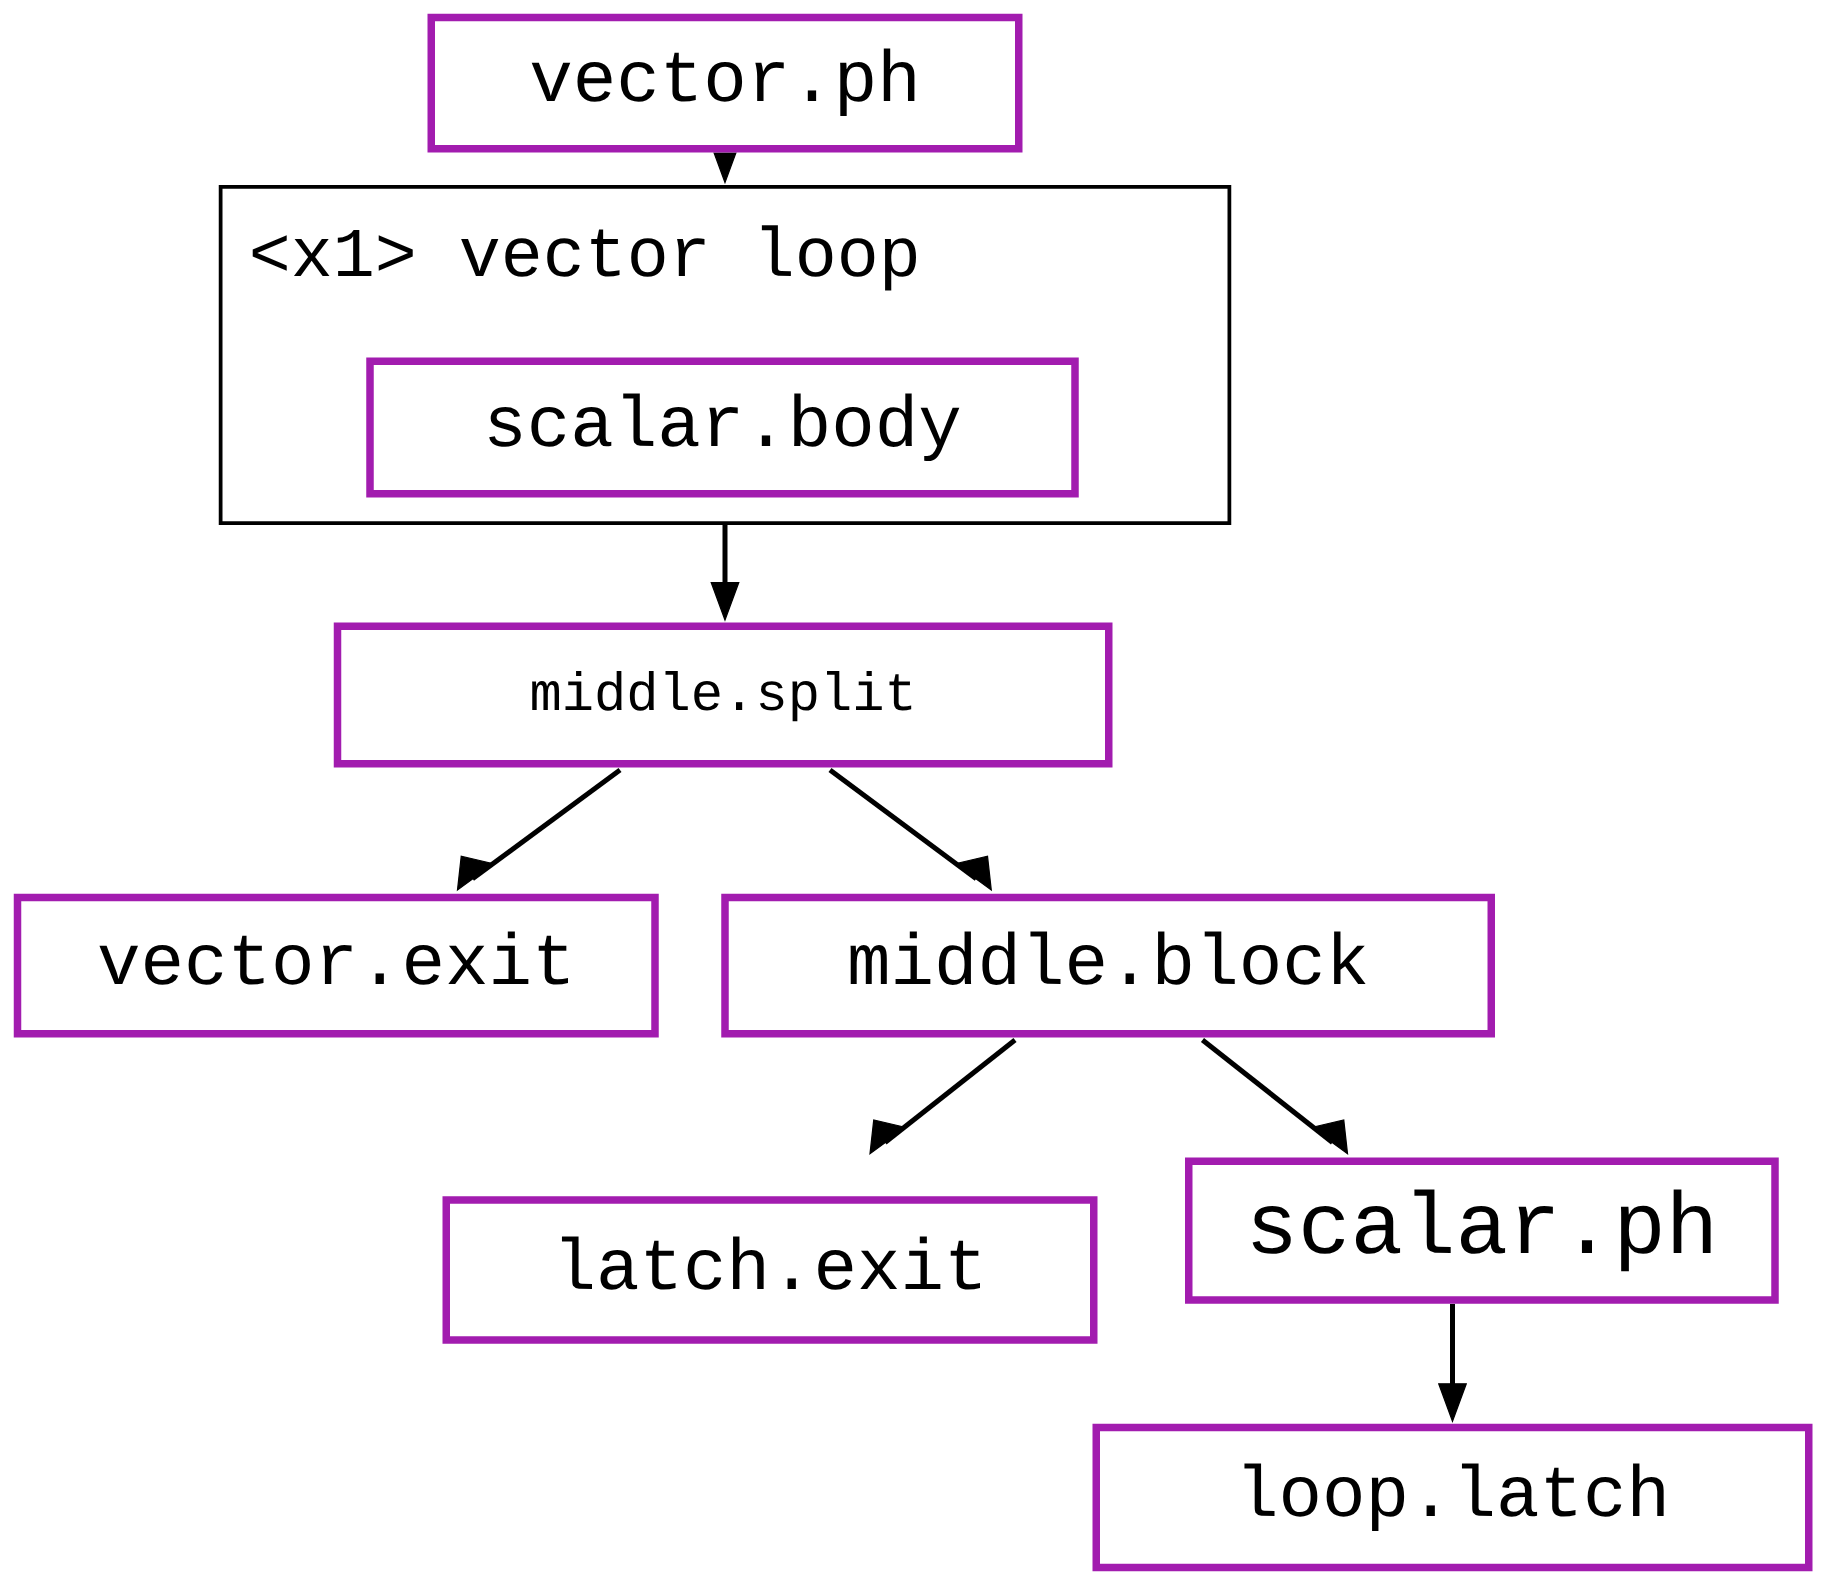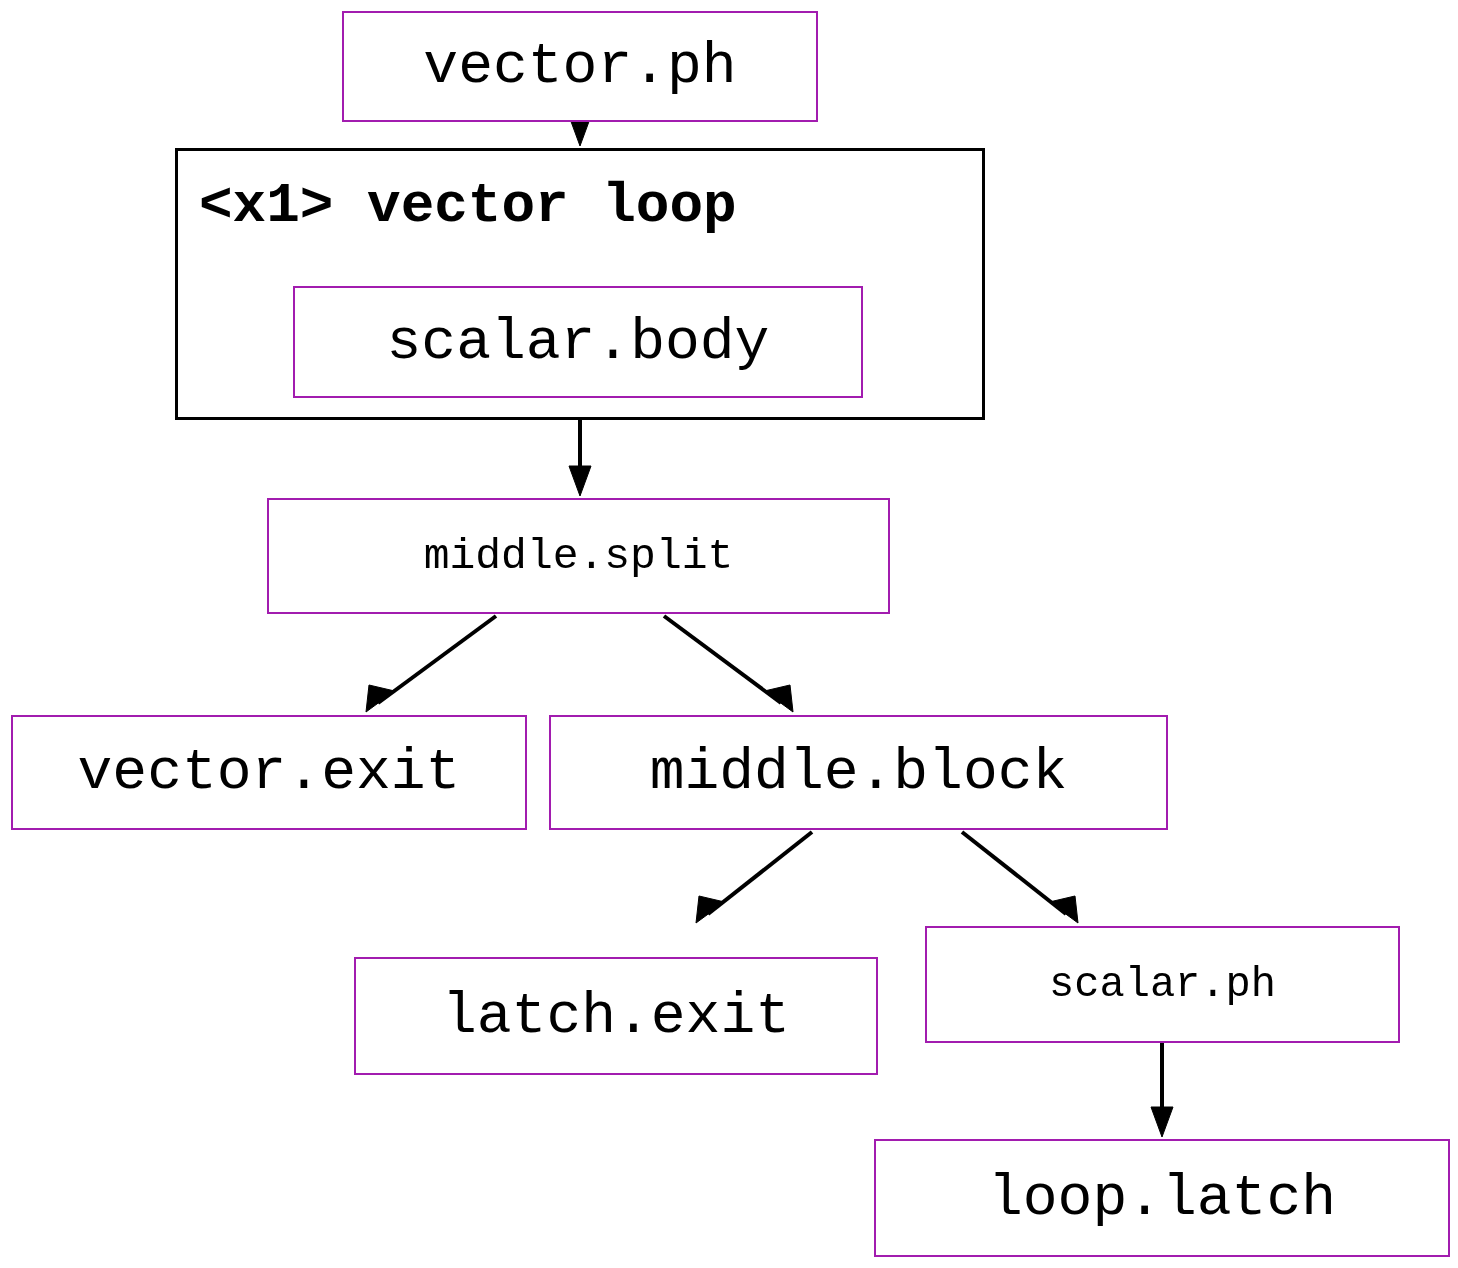--- a/index.html
+++ b/index.html
@@ -12,21 +12,21 @@
     position: relative;
     width: 1458px;
     height: 1268px;
     background: #ffffff;
     overflow: hidden;
     font-family: "Liberation Mono", "DejaVu Sans Mono", monospace;
   }
   .node {
     position: absolute;
     box-sizing: border-box;
-    border: 2px solid #a21caf;
+    border: 6px solid #a21caf;
     background: #ffffff;
     display: flex;
     align-items: center;
     justify-content: center;
     color: #000000;
     white-space: pre;
     letter-spacing: 0px;
     z-index: 3;
   }
   .cluster {
@@ -35,21 +35,20 @@
     border: 3px solid #000000;
     background: #ffffff;
     z-index: 1;
   }
   .cluster-label {
     position: absolute;
     color: #000000;
     white-space: pre;
     z-index: 2;
     text-align: left;
-    font-weight: bold;
   }
   svg.edges {
     position: absolute;
     left: 0;
     top: 0;
     width: 1458px;
     height: 1268px;
     z-index: 2;
     pointer-events: none;
   }
@@ -90,19 +89,19 @@
         <path class="edge-path" d="M 1162,1043 L 1162,1122" stroke-width="4"></path>
         <polygon class="arrow-head" points="1162,1137 1151,1107 1173,1107"></polygon>
       </g>
   </svg>
 
   <div id="nodes-layer">
       <div class="node" style="left: 342px; top: 11px; width: 476px; height: 111px; font-size: 58px;"><span>vector.ph</span></div>
       <div class="node" style="left: 293px; top: 286px; width: 570px; height: 112px; font-size: 58px;"><span>scalar.body</span></div>
       <div class="node" style="left: 267px; top: 498px; width: 623px; height: 116px; font-size: 43px;"><span>middle.split</span></div>
       <div class="node" style="left: 11px; top: 715px; width: 516px; height: 115px; font-size: 58px;"><span>vector.exit</span></div>
-      <div class="node" style="left: 549px; top: 715px; width: 619px; height: 115px; font-size: 58px;"><span>middle.block</span></div>
+      <div class="node" style="left: 577px; top: 715px; width: 619px; height: 115px; font-size: 58px;"><span>middle.block</span></div>
       <div class="node" style="left: 354px; top: 925px; width: 524px; height: 118px; font-size: 58px; margin-top: 32px;"><span>latch.exit</span></div>
-      <div class="node" style="left: 925px; top: 926px; width: 475px; height: 117px; font-size: 42px;"><span>scalar.ph</span></div>
+      <div class="node" style="left: 948px; top: 926px; width: 475px; height: 117px; font-size: 70px;"><span>scalar.ph</span></div>
       <div class="node" style="left: 874px; top: 1139px; width: 576px; height: 118px; font-size: 58px;"><span>loop.latch</span></div>
     </div>
 
 </div>
 
 </body></html>

